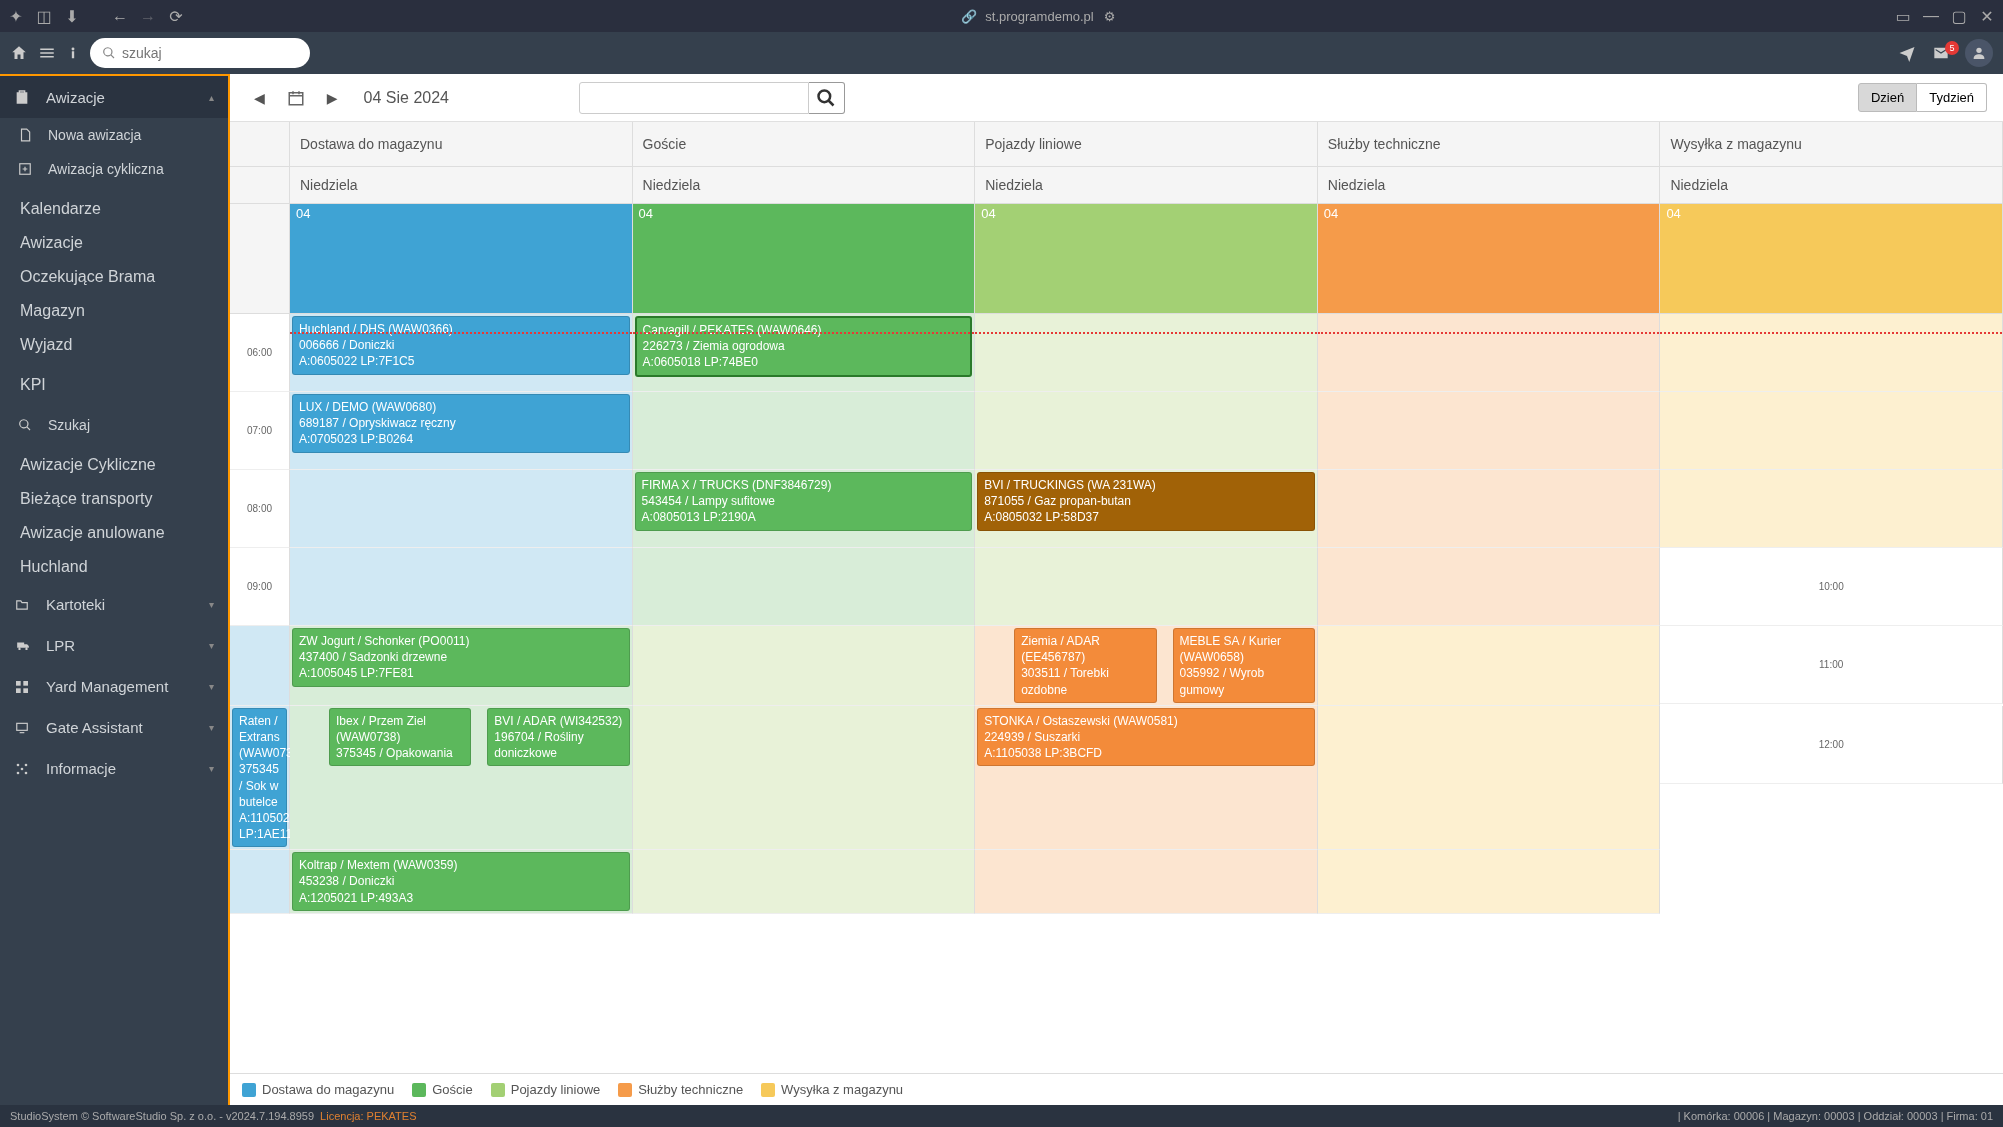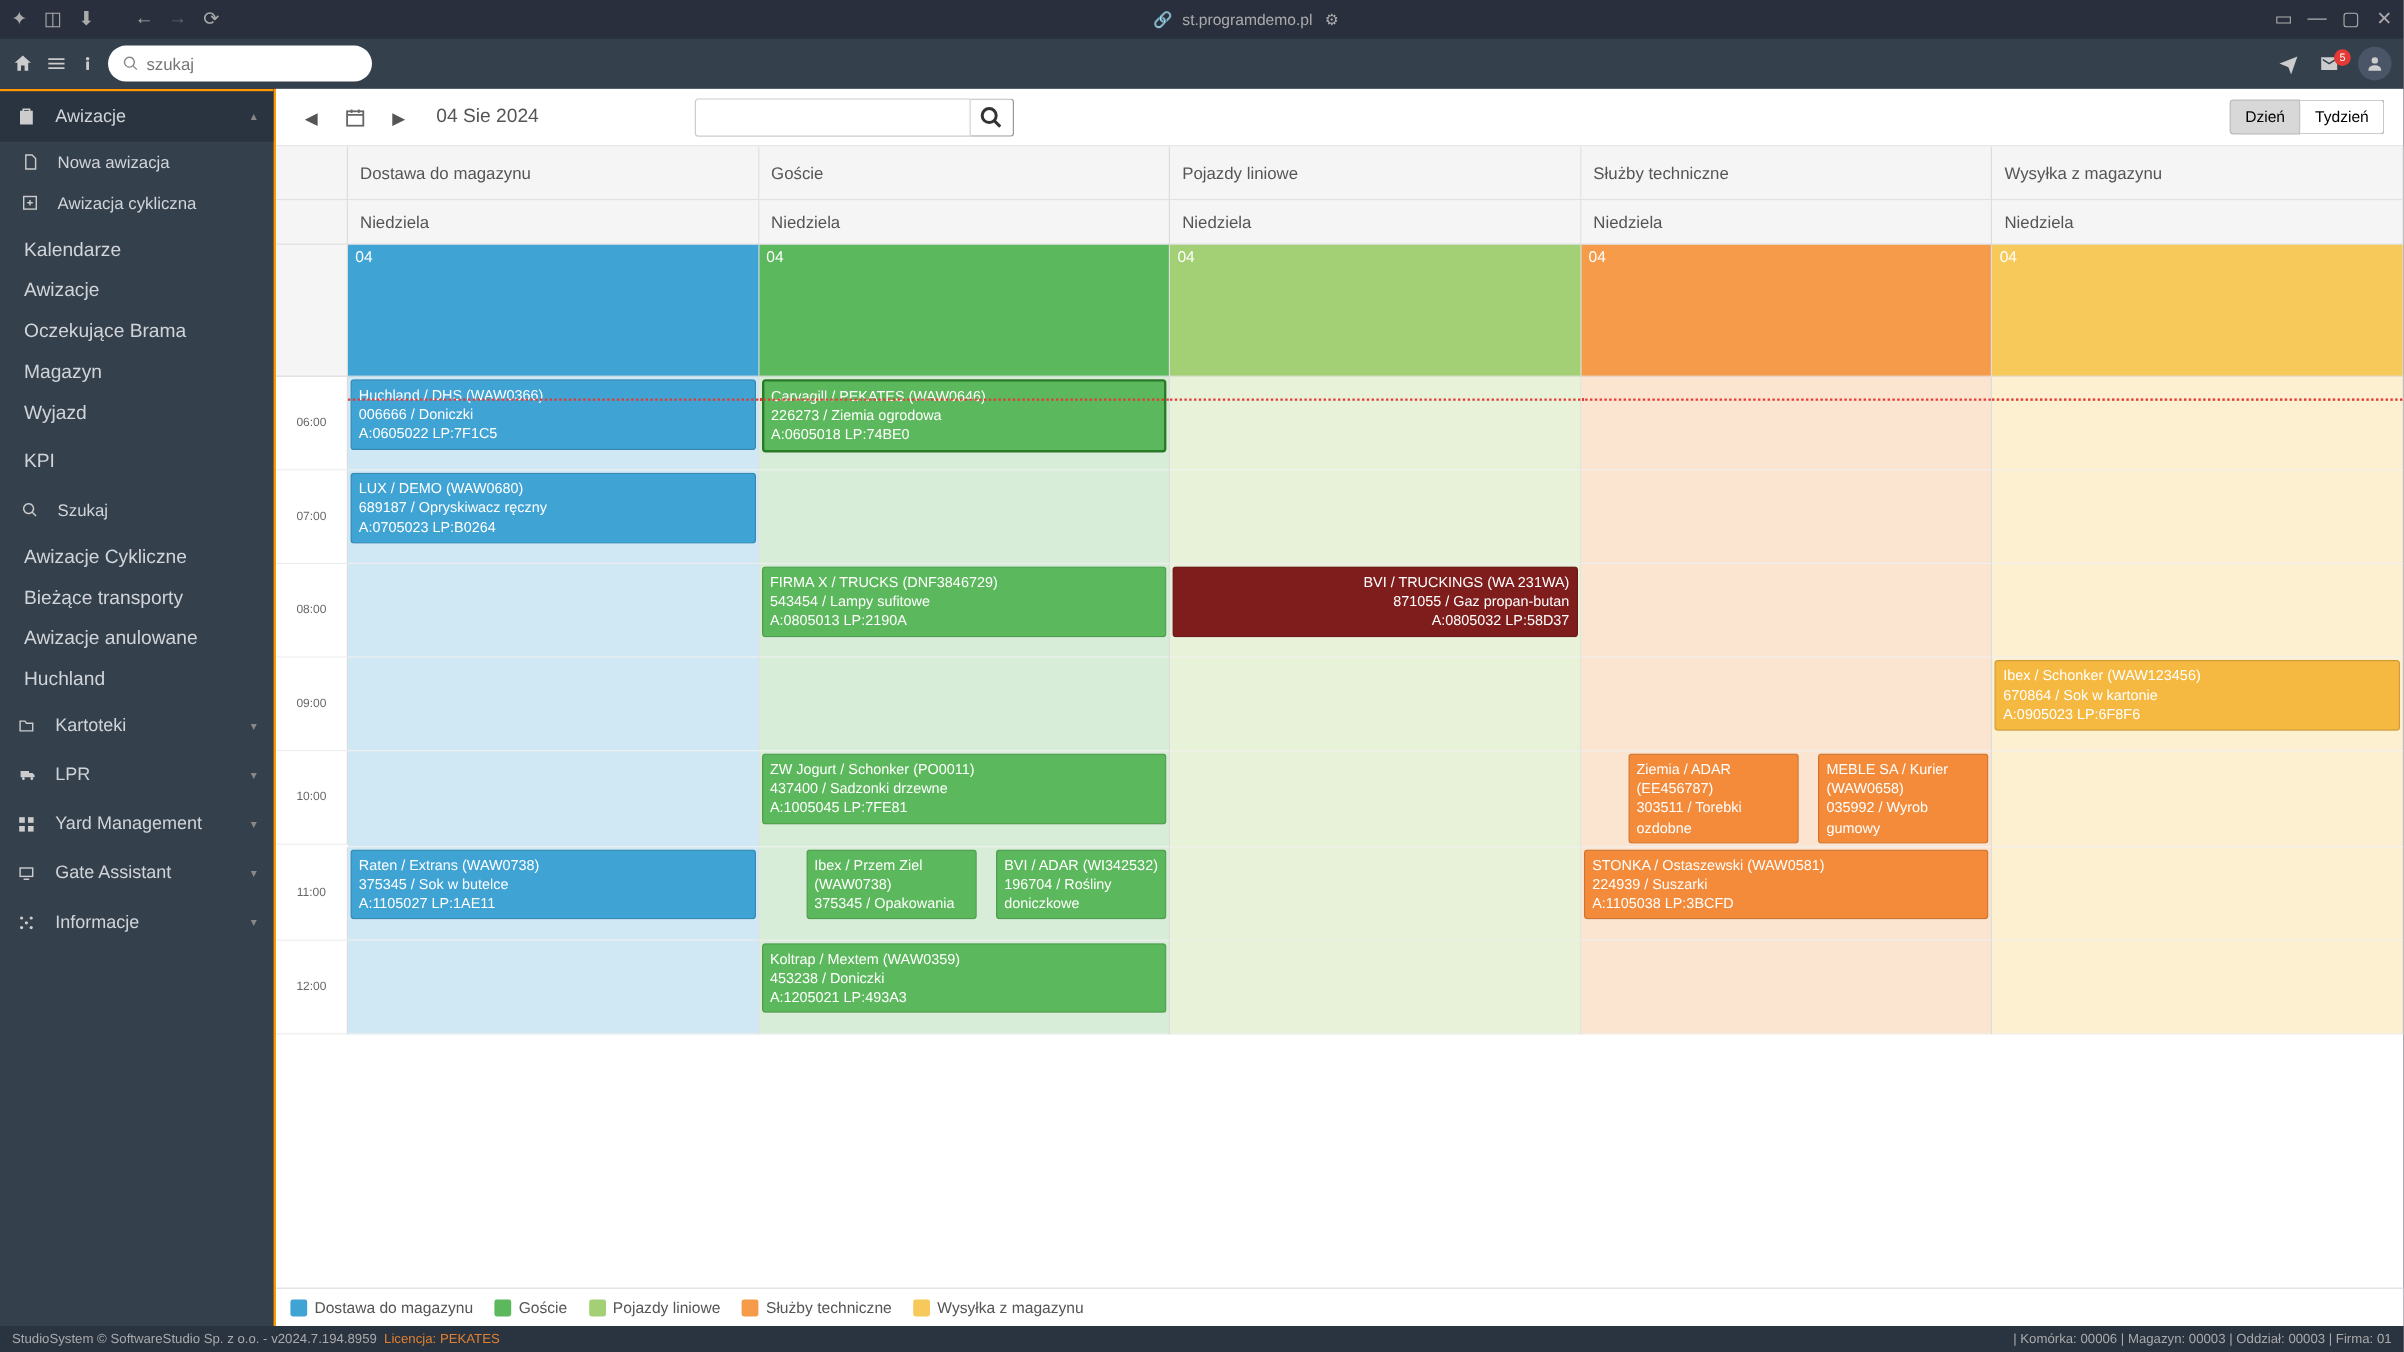--- a/index.html
+++ b/index.html
@@ -67,21 +67,21 @@
 .time-cell { border-right: 1px solid #ddd; border-bottom: 1px solid #eee; display: flex; align-items: center; justify-content: center; font-size: 10px; color: #666; height: 78px; }
 .slot { border-right: 1px solid #ddd; border-bottom: 1px solid #eee; padding: 1px; position: relative; }
 .slot.bg-blue-l { background: #d0e8f4; }
 .slot.bg-green-l { background: #d8edd8; }
 .slot.bg-lgreen-l { background: #e8f2d8; }
 .slot.bg-orange-l { background: #fce5d0; }
 .slot.bg-yellow-l { background: #fdf0d0; }
 .event { border-radius: 3px; padding: 4px 6px; font-size: 12px; color: #fff; line-height: 1.35; cursor: pointer; margin: 1px; border: 1px solid rgba(0,0,0,0.15); }
 .ev-blue { background: #3fa3d4; }
 .ev-green { background: #5cb85c; }
-.ev-lgreen { background: #7f1d1d; text-align: right; }
+.ev-lgreen { background: #a16207; }
 .ev-orange { background: #f38b3a; }
 .ev-yellow { background: #f5b840; }
 .event-row { display: flex; gap: 14px; margin-left: 37px; }
 .event-row .event { flex: 1; min-width: 0; }
 .red-line { position: absolute; left: 0; right: 0; border-top: 2px dotted #e53935; top: 18px; z-index: 5; }
 
 
 .legend { height: 32px; background: #fff; border-top: 1px solid #ddd; display: flex; align-items: center; padding: 0 12px; gap: 18px; font-size: 13px; color: #555; }
 .legend-item { display: flex; align-items: center; gap: 6px; }
 .legend-sq { width: 14px; height: 14px; border-radius: 2px; }
@@ -392,27 +392,20 @@
           </div>
         </div>
         <div class="slot bg-orange-l"></div>
         <div class="slot bg-yellow-l"></div>
 
         <div class="time-cell">09:00</div>
         <div class="slot bg-blue-l"></div>
         <div class="slot bg-green-l"></div>
         <div class="slot bg-lgreen-l"></div>
         <div class="slot bg-orange-l"></div>
-        <div class="slot bg-yellow-l">
-          <div class="event ev-yellow">
-            <div>Ibex / Schonker (WAW123456)</div>
-            <div>670864 / Sok w kartonie</div>
-            <div>A:0905023 LP:6F8F6</div>
-          </div>
-        </div>
 
         <div class="time-cell">10:00</div>
         <div class="slot bg-blue-l"></div>
         <div class="slot bg-green-l">
           <div class="event ev-green">
             <div>ZW Jogurt / Schonker (PO0011)</div>
             <div>437400 / Sadzonki drzewne</div>
             <div>A:1005045 LP:7FE81</div>
           </div>
         </div>

